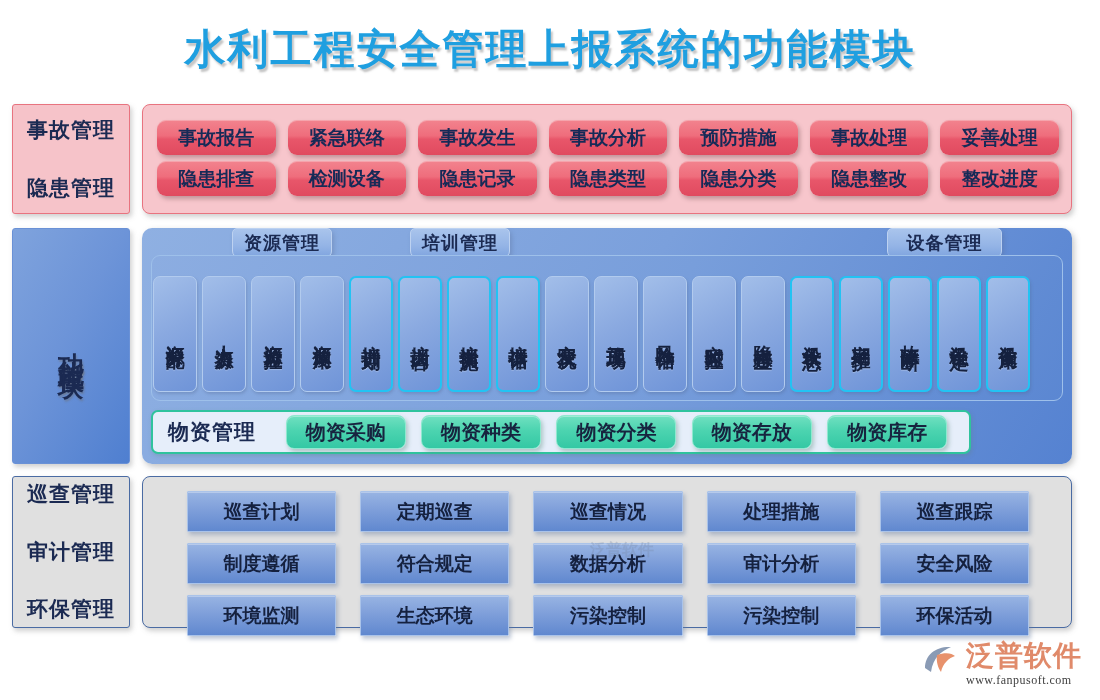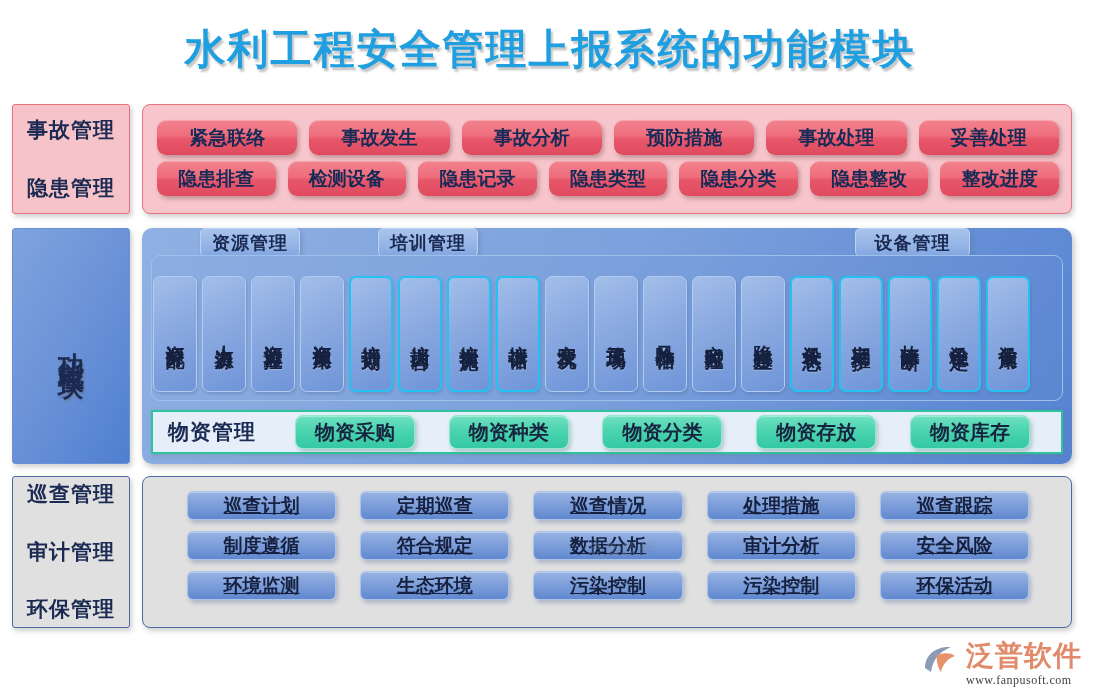--- a/index.html
+++ b/index.html
@@ -83,41 +83,42 @@
   }
   .tabs { position: absolute; left: 0; top: 0; width: 930px; height: 30px; }
   .tab {
     position: absolute; top: 0; height: 30px;
     display: flex; align-items: center; justify-content: center;
     font-size: 18px; font-weight: 700; color: #1b2a52;
     background: linear-gradient(to bottom, #a9c4ec 0%, #94b4e6 60%, #7fa4df 100%);
     border: 1px solid #bdd2f1; border-radius: 5px 5px 7px 7px;
     box-shadow: 2px 3px 4px rgba(90,110,150,.35);
     letter-spacing: 1px;
+    margin-left: 32px;
   }
   .vcells { position: absolute; left: 11px; top: 48px; display: flex; gap: 5px; }
   .vcell {
     width: 44px; height: 116px;
     display: flex; align-items: center; justify-content: center;
     border-radius: 7px;
     background: linear-gradient(150deg, #a2bee9 0%, #8aa9e0 45%, #6f94d8 100%);
     border: 1px solid #b2cbee;
     box-shadow: 1px 2px 3px rgba(80,100,140,.3);
   }
   .vcell.hl { border: 2px solid #22c3f3; }
   .vcell .vtxt {
     writing-mode: vertical-rl; text-orientation: upright;
     font-size: 19px; font-weight: 700; color: #15213f; letter-spacing: 2px;
     text-shadow: 0 1px 1px rgba(255,255,255,.25);
   }
 
   
   .green-strip {
-    position: absolute; left: 9px; top: 182px; width: 912px; height: 44px;
-    background: #e6eefa; border: 2px solid #2fc39d; border-radius: 1px;
+    position: absolute; left: 9px; top: 182px; width: 820px; height: 44px;
+    background: #e6eefa; border: 2px solid #2fc39d; border-radius: 7px;
     display: flex; align-items: center;
     box-shadow: 1px 2px 4px rgba(100,130,120,.3);
   }
   .green-label {
     margin-left: 15px; font-size: 21px; font-weight: 700; color: #1b2a52;
     letter-spacing: 1px; white-space: nowrap;
   }
   .green-items { display: flex; flex: 1; justify-content: space-around; padding: 0 14px 0 22px; }
   .pill-green {
     min-width: 120px; height: 34px; padding: 0 16px;
@@ -135,28 +136,27 @@
     background: #e0e0e0; border: 1px solid #4a6ba3;
   }
   .gray-panel {
     position: absolute; left: 142px; top: 476px; width: 930px; height: 152px;
     background: #e0e0e0; border: 1px solid #4a6ba3; border-radius: 8px;
     box-shadow: 2px 3px 5px rgba(120,120,120,.35);
   }
   .gray-rows { position: absolute; left: 44px; top: 14px; width: 842px; }
   .gray-row { display: flex; gap: 24px; margin-bottom: 11px; }
   .pill-blue {
-    flex: 1 1 0; height: 29px;
+    flex: 1 1 0; height: 41px;
     display: flex; align-items: center; justify-content: center;
     font-size: 19px; font-weight: 700; color: #15213f;
-    border-radius: 6px;
+    border-radius: 1px;
     background: linear-gradient(to bottom, #98b4e3 0%, #7f9fda 45%, #6088cf 100%);
     border: 1px solid #aac3e9;
     box-shadow: 2px 3px 4px rgba(110,130,165,.45), inset 0 1px 0 rgba(255,255,255,.3);
-    text-decoration: underline;
   }
 
   
   .watermark {
     position: absolute; left: 590px; top: 540px;
     font-size: 16px; color: rgba(120,135,165,.30); font-weight: 700;
     pointer-events: none;
   }
   .logo { position: absolute; right: 18px; bottom: 12px; display: flex; align-items: flex-start; }
   .logo-mark { width: 40px; height: 40px; margin-right: 7px; }
@@ -176,20 +176,21 @@
 <div id="page">
 
   <div class="title">水利工程安全管理上报系统的功能模块</div>
 
   <div class="label-cell red-label">
     <span class="ln">事故管理</span>
     <span class="ln">隐患管理</span>
   </div>
   <div class="red-panel">
     <div class="red-row r1">
+      <div class="pill-red">事故报告</div>
       <div class="pill-red">紧急联络</div>
       <div class="pill-red">事故发生</div>
       <div class="pill-red">事故分析</div>
       <div class="pill-red">预防措施</div>
       <div class="pill-red">事故处理</div>
       <div class="pill-red">妥善处理</div>
     </div>
     <div class="red-row r2">
       <div class="pill-red">隐患排查</div>
       <div class="pill-red">检测设备</div>

